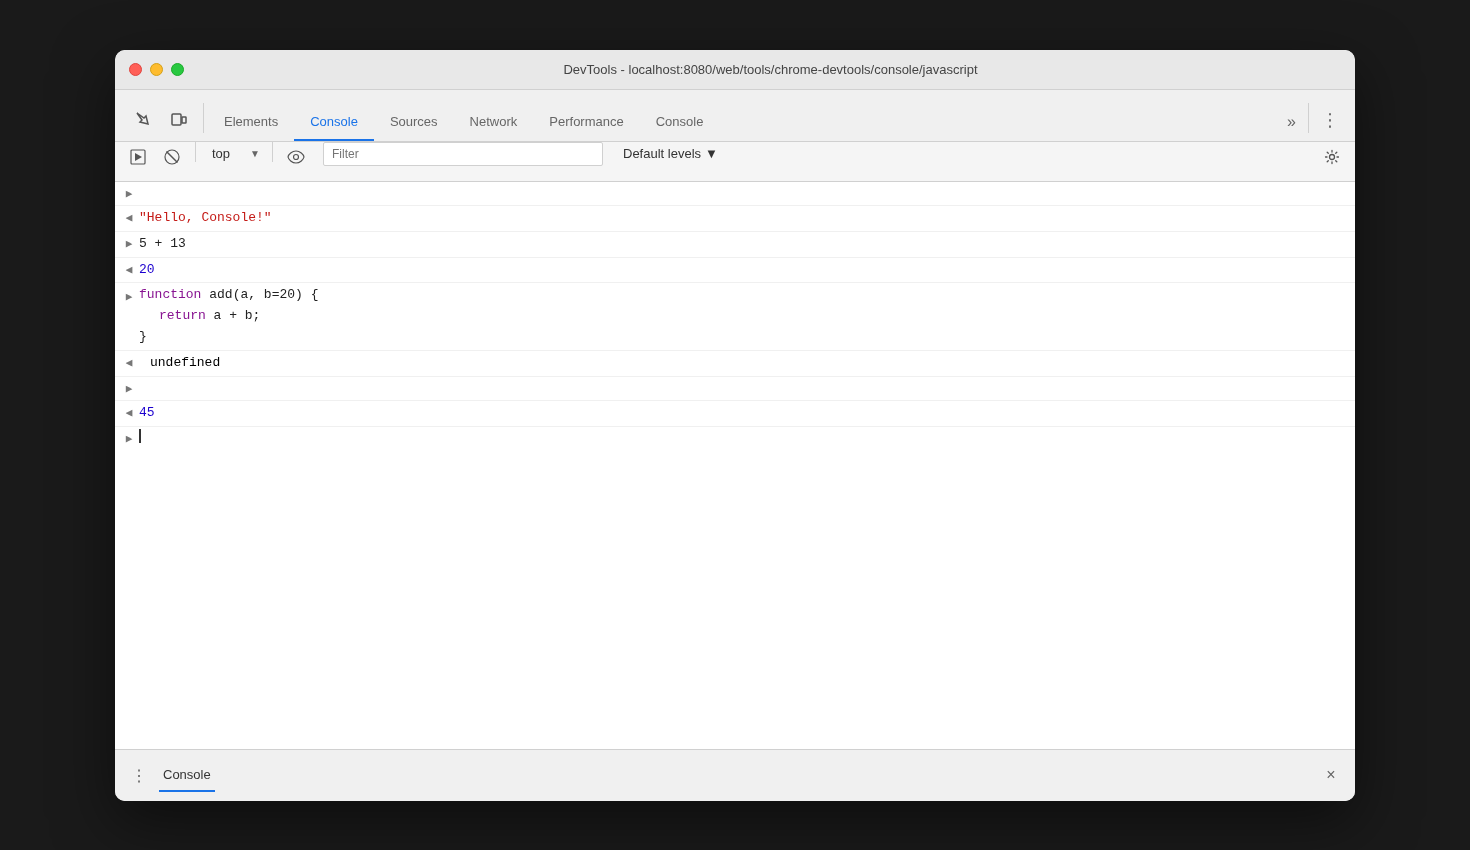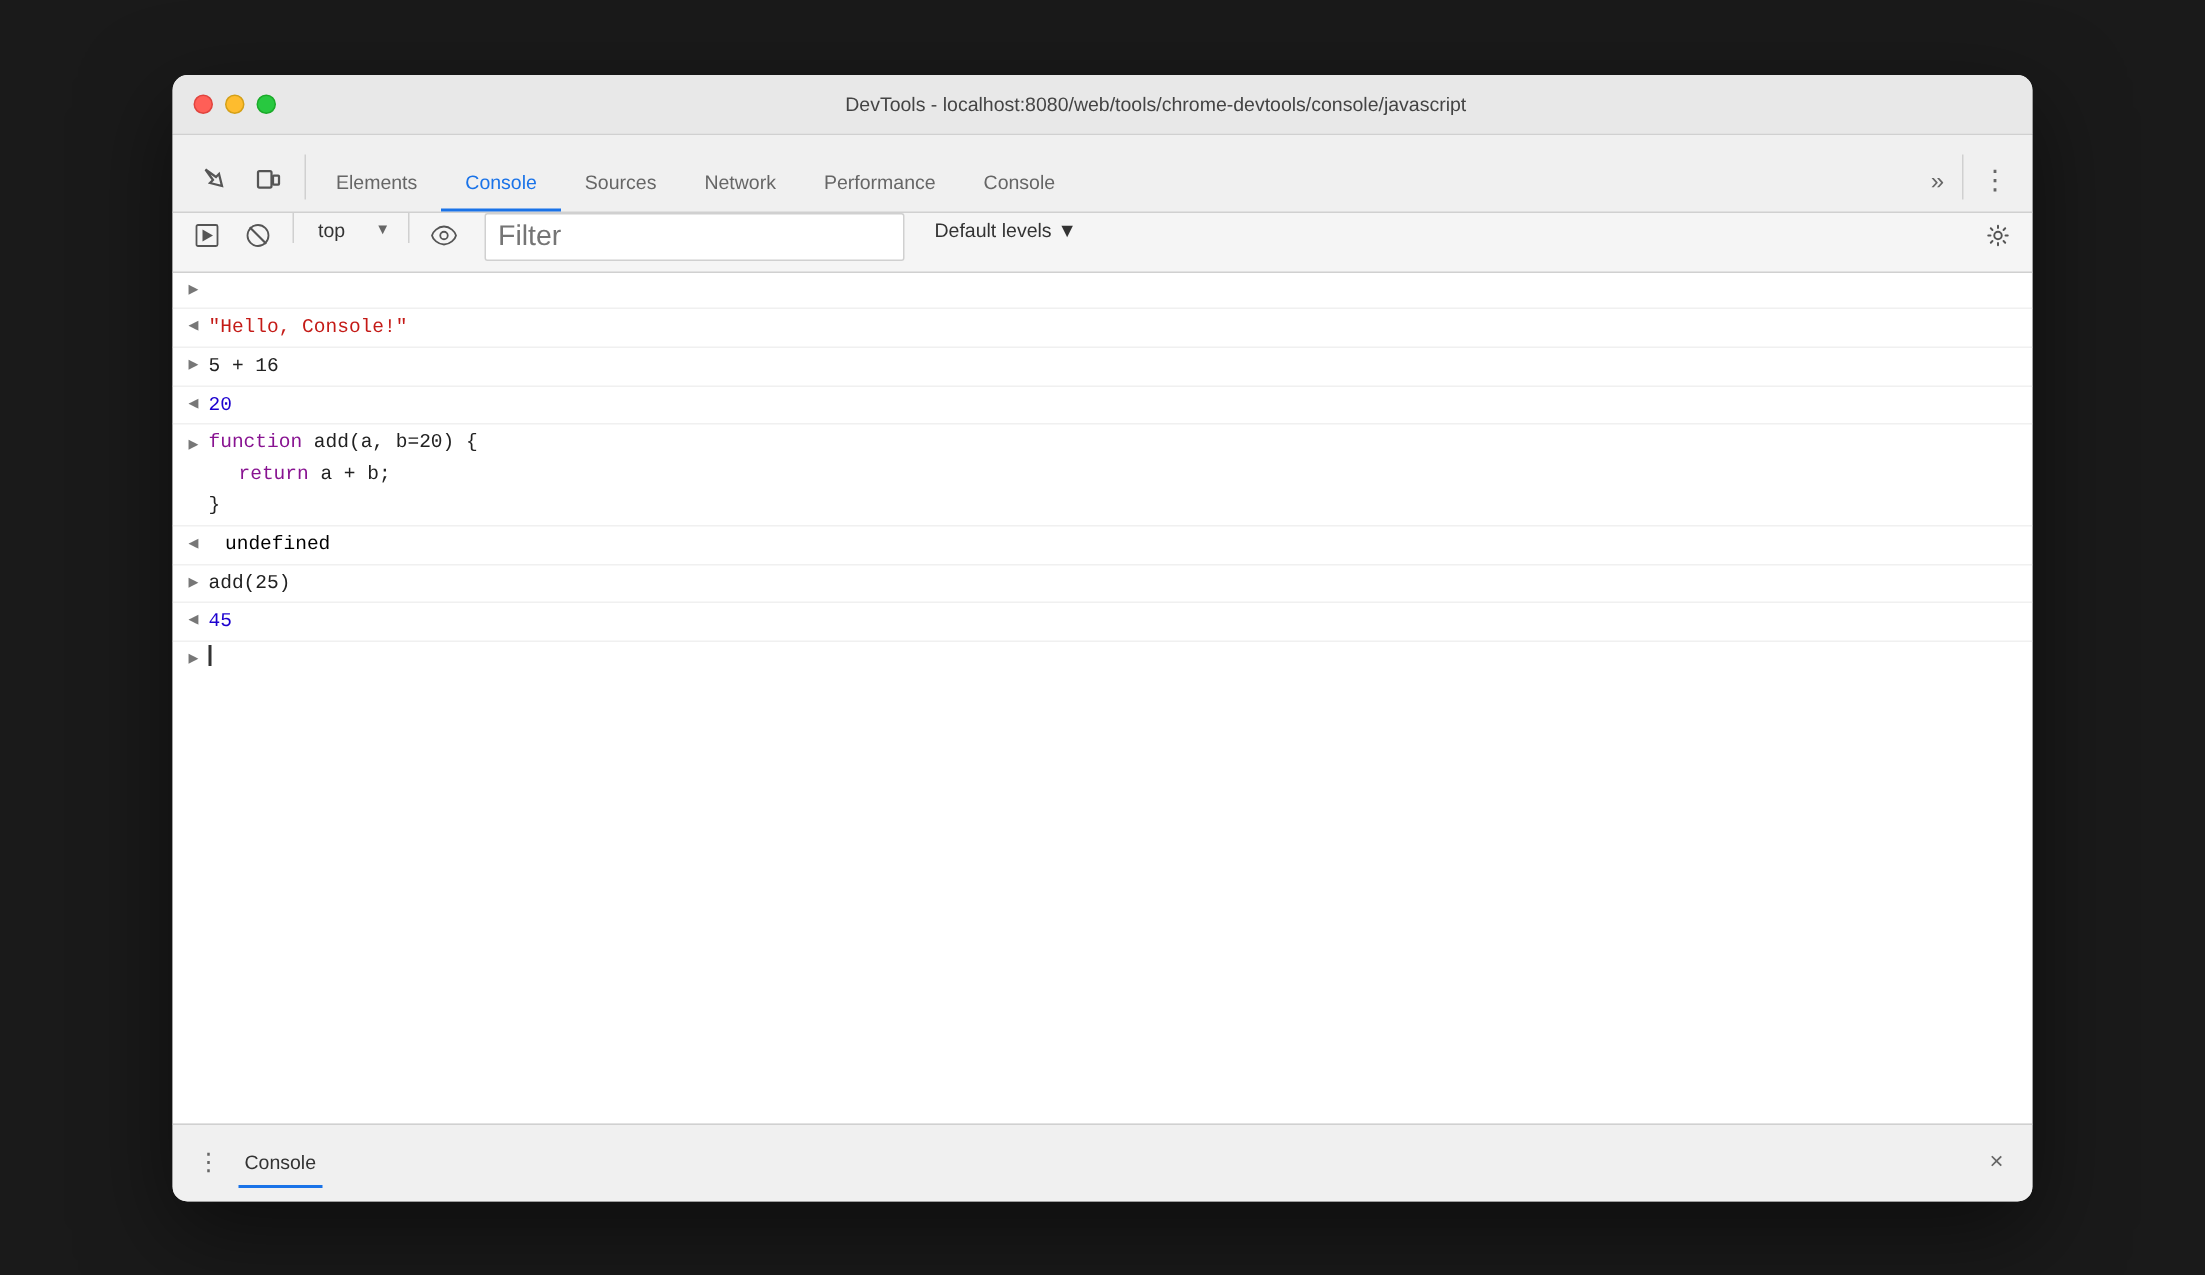--- a/index.html
+++ b/index.html
@@ -186,21 +186,21 @@
       pointer-events: none;
     }
 
     .filter-input {
       flex: 1;
       max-width: 280px;
       background: #fff;
       border: 1px solid #d0d0d0;
       border-radius: 2px;
       padding: 4px 8px;
-      font-size: 19px;
+      font-size: 12px;
       color: #4c1d95;
       outline: none;
       margin: 0 8px;
     }
 
     .levels-btn {
       display: flex;
       align-items: center;
       gap: 4px;
       padding: 4px 8px;
@@ -441,21 +441,21 @@
     <div class="console-line">
       <div class="console-arrow arrow-left">◀</div>
       <div class="console-text">
         <span class="c-string">"Hello, Console!"</span>
       </div>
     </div>
 
     <div class="console-line">
       <div class="console-arrow arrow-right">▶</div>
       <div class="console-text">
-        <span class="c-black">5 + 16</span>
+        <span class="c-black">5 + 13</span>
       </div>
     </div>
 
     <div class="console-line">
       <div class="console-arrow arrow-left">◀</div>
       <div class="console-text">
         <span class="c-number">20</span>
       </div>
     </div>
 
@@ -470,23 +470,20 @@
 
     <div class="console-line">
       <div class="console-arrow arrow-left">◀</div>
       <div class="console-text">
         <span class="c-gray">undefined</span>
       </div>
     </div>
 
     <div class="console-line">
       <div class="console-arrow arrow-right">▶</div>
-      <div class="console-text">
-        <span class="c-black">add(25)</span>
-      </div>
     </div>
 
     <div class="console-line">
       <div class="console-arrow arrow-left">◀</div>
       <div class="console-text">
         <span class="c-number">45</span>
       </div>
     </div>
 
     <div class="console-line">

